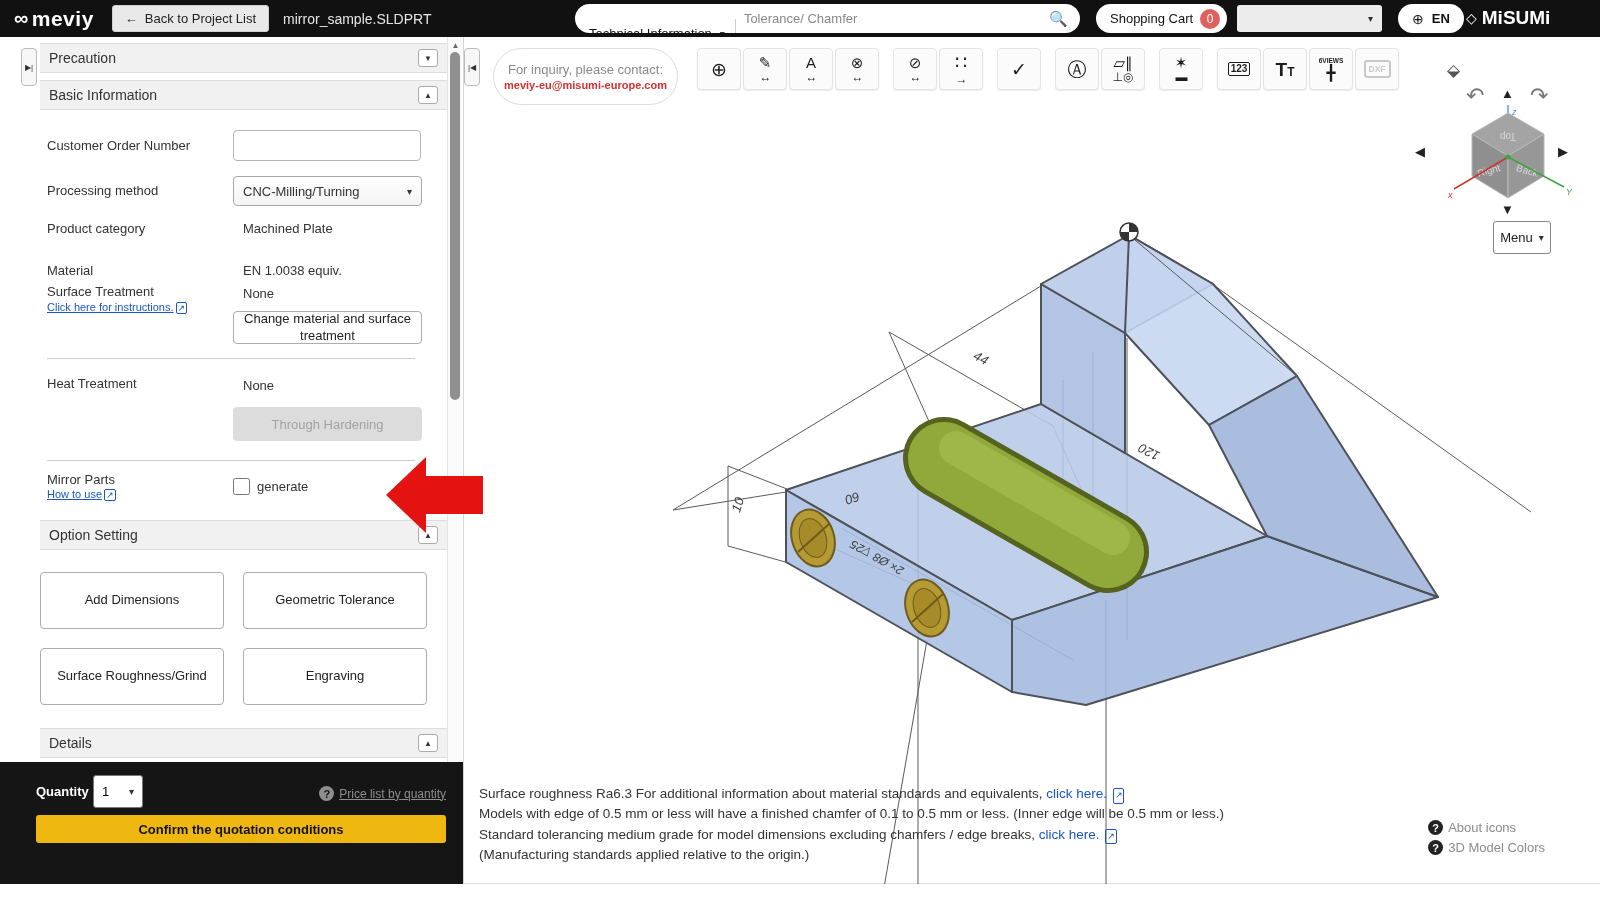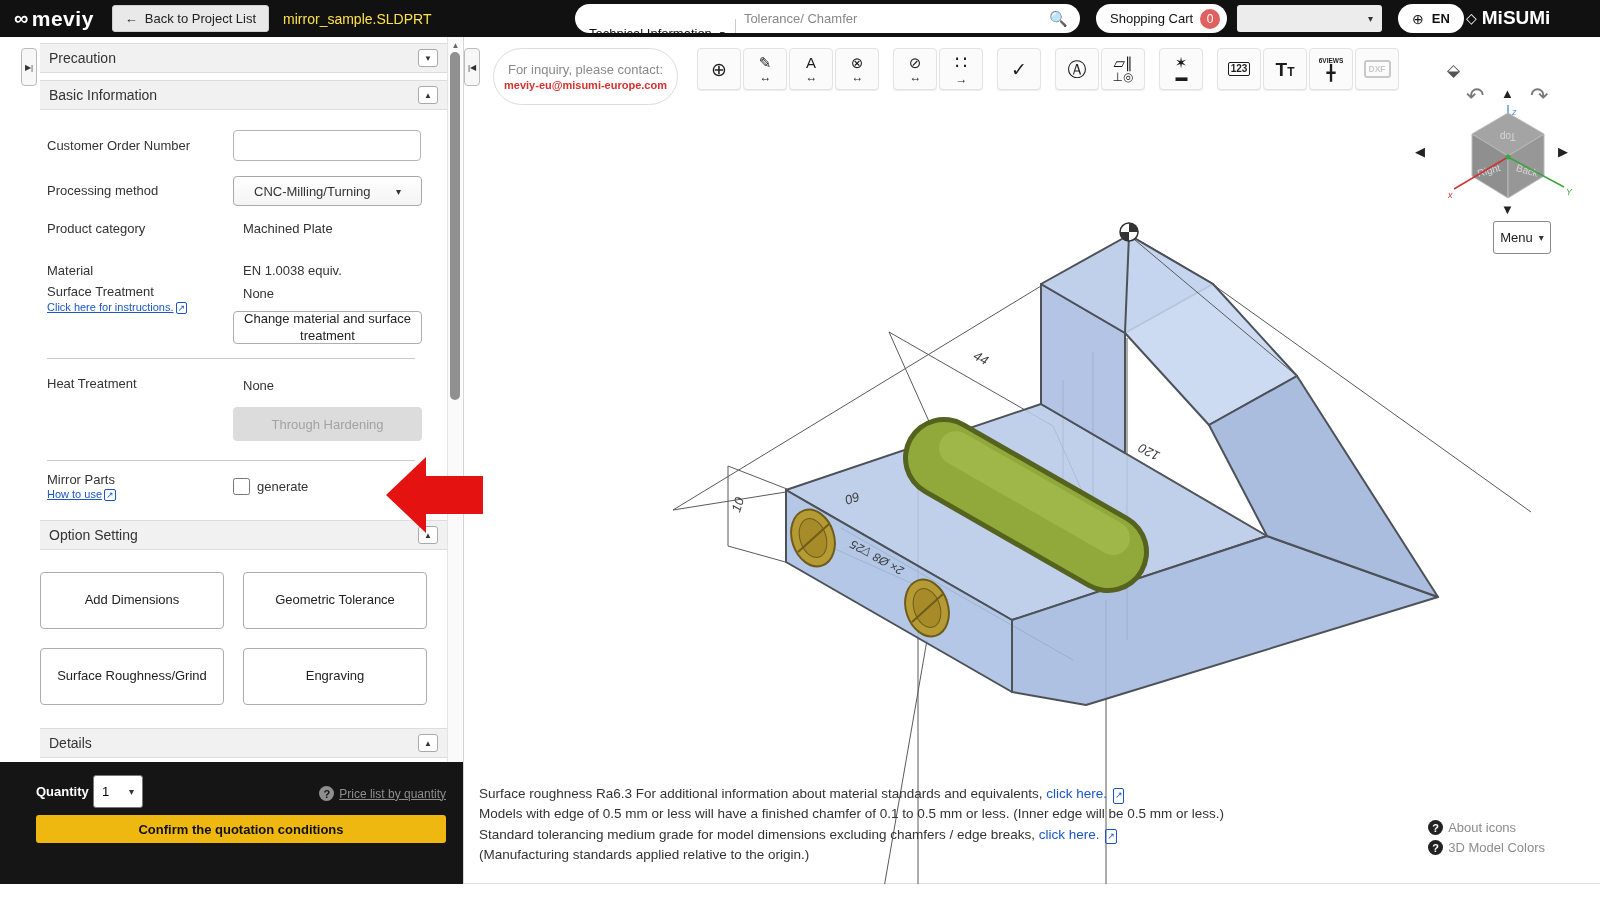--- a/index.html
+++ b/index.html
@@ -4,42 +4,42 @@
 <style>
   * { margin:0; padding:0; box-sizing:border-box; }
   html,body { width:1600px; height:900px; font-family:"Liberation Sans", sans-serif; background:#fff; overflow:hidden; }
   #app { position:relative; width:1600px; height:900px; background:#fff; }
 
   
   #topbar { position:absolute; left:0; top:0; width:1600px; height:37px; background:#111; display:flex; align-items:center; z-index:50; }
   .logo { display:flex; align-items:center; margin-left:14px; color:#fff; font-size:21px; font-weight:bold; letter-spacing:.5px; }
   .logo .infin { font-size:20px; margin-right:3px; font-weight:bold; }
   .back-btn { margin-left:18px; background:#e9e9e9; border:1px solid #cfcfcf; border-radius:3px; height:27px; padding:0 12px; font-size:13px; color:#222; display:flex; align-items:center; gap:7px; cursor:pointer; }
-  .filename { color:#fde047; font-size:14px; margin-left:14px; }
+  .filename { color:#e5e5e5; font-size:14px; margin-left:14px; }
   .search-capsule { position:absolute; left:575px; top:4px; width:505px; height:29px; background:#fff; border-radius:15px; display:flex; align-items:center; overflow:hidden; }
   .tech-select { height:100%; display:flex; align-items:center; gap:8px; padding:0 10px 0 14px; font-size:13px; color:#111; border-right:1px solid #ccc; cursor:pointer; white-space:nowrap;margin-top:30px; }
   .search-input { flex:1; border:0; outline:0; font-size:13px; padding:0 8px; color:#333; font-family:"Liberation Sans",sans-serif; }
   .search-input::placeholder { color:#888; }
   .mag { font-size:15px; color:#222; margin-right:12px; cursor:pointer; }
   .cart-pill { position:absolute; left:1096px; top:4px; height:29px; background:#fff; border-radius:15px; display:flex; align-items:center; padding:0 7px 0 14px; font-size:13px; color:#111; cursor:pointer; gap:7px; }
   .cart-badge { width:20px; height:20px; border-radius:50%; background:#e06060; color:#fff; font-size:12px; display:flex; align-items:center; justify-content:center; }
   .empty-select { position:absolute; left:1237px; top:5px; width:145px; height:27px; background:#ececec; border-radius:3px; display:flex; align-items:center; justify-content:flex-end; padding-right:9px; color:#222; font-size:11px; cursor:pointer; }
   .lang-pill { position:absolute; left:1398px; top:4px; height:29px; background:#fff; border-radius:15px; display:flex; align-items:center; gap:8px; padding:0 14px; font-size:13px; font-weight:bold; color:#111; cursor:pointer; }
   .globe { font-size:14px; font-weight:normal; }
   .brand { position:absolute; left:1466px; top:7px; color:#fff; font-size:19px; font-weight:bold; display:flex; align-items:center; gap:5px; }
   .brand .cube-glyph { font-size:14px; font-weight:normal; }
 
   
   #sidebar { position:absolute; left:40px; top:37px; width:407px; height:672px; background:#fff; font-size:13px; color:#333; }
   .sec-head { position:absolute; left:0; width:407px; height:30px; background:#f1f1f1; border-top:1px solid #ddd; border-bottom:1px solid #ddd; display:flex; align-items:center; justify-content:space-between; padding:0 9px 0 9px; font-size:14px; color:#333; }
   .tog { width:20px; height:18px; background:#fff; border:1px solid #aaa; border-radius:3px; font-size:8px; color:#333; display:flex; align-items:center; justify-content:center; cursor:pointer; }
   .f-label { position:absolute; left:7px; font-size:13px; color:#333; }
   .f-value { position:absolute; left:203px; font-size:13px; color:#333; }
   .f-input { position:absolute; left:193px; width:188px; height:31px; border:1px solid #b5b5b5; border-radius:4px; background:#fff; font-size:13px; padding:0 8px; font-family:"Liberation Sans",sans-serif; }
-  .f-select { position:absolute; left:193px; width:189px; height:30px; border:1px solid #a8a8a8; border-radius:4px; background:linear-gradient(#fff,#f4f4f4); font-size:13px; display:flex; align-items:center; justify-content:space-between; padding:0 20px; cursor:pointer; }
+  .f-select { position:absolute; left:193px; width:189px; height:30px; border:1px solid #a8a8a8; border-radius:4px; background:linear-gradient(#fff,#f4f4f4); font-size:13px; display:flex; align-items:center; justify-content:space-between; padding:0 9px; cursor:pointer; }
   .caret { font-size:10px; color:#333; }
   .blue-link { color:#1a56c8; font-size:11px; text-decoration:underline; cursor:pointer; }
   .ext { display:inline-block; font-size:9px; border:1px solid #1a56c8; border-radius:2px; padding:0 1px; margin-left:2px; text-decoration:none; }
   .wbtn { position:absolute; background:#fff; border:1px solid #adadad; border-radius:4px; font-size:13px; color:#222; display:flex; align-items:center; justify-content:center; text-align:center; cursor:pointer; font-family:"Liberation Sans",sans-serif; }
   .sep { position:absolute; left:7px; width:368px; border-top:1px solid #ccc; }
   .disabled-btn { background:#dcdcdc !important; border:1px solid #dcdcdc !important; color:#a3a3a3 !important; cursor:default; }
   .chk { position:absolute; left:193px; top:441px; width:17px; height:17px; accent-color:#333; }
   .opt-btn { width:184px; height:57px; line-height:1.3; }
   #red-arrow { position:absolute; left:343px; top:418px; width:100px; height:80px; z-index:20; }
 

